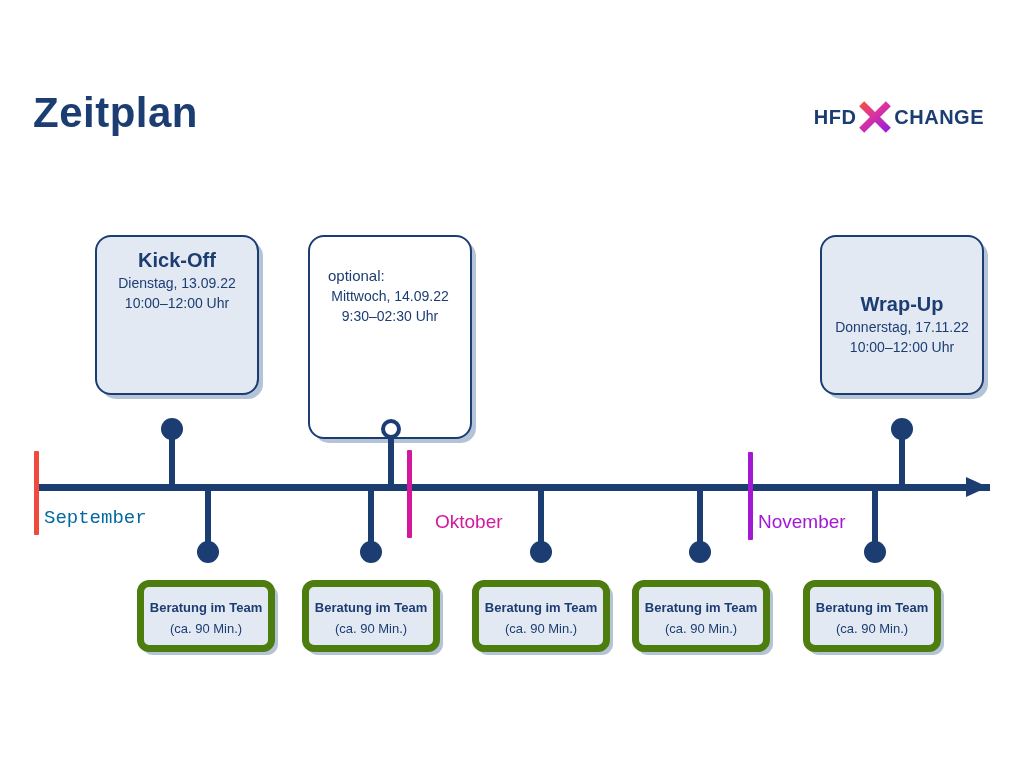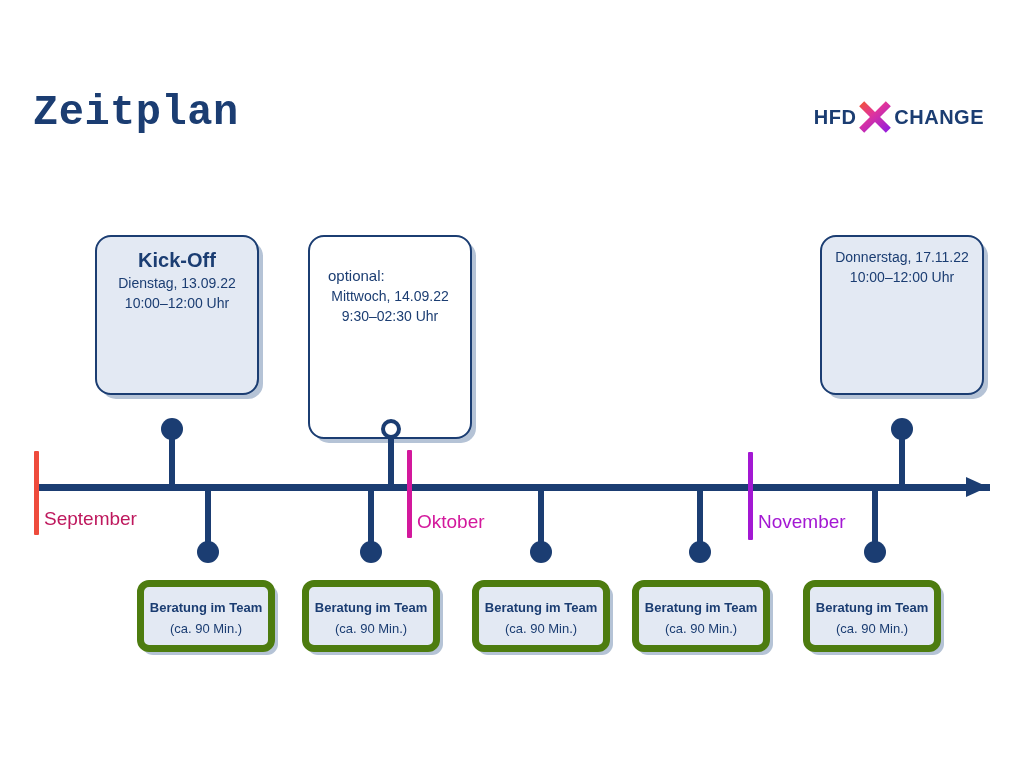--- a/index.html
+++ b/index.html
@@ -19,21 +19,20 @@
   
   #slide-title {
     position: absolute;
     left: 33px;
     top: 92px;
     font-size: 42px;
     font-weight: bold;
     color: #1B3D72;
     letter-spacing: 0.5px;
     line-height: 1;
-    font-family: Liberation Mono, monospace;
   }
 
   #brand-logo {
     position: absolute;
     right: 40px;
     top: 100px;
     display: flex;
     align-items: center;
     height: 34px;
   }
@@ -208,32 +207,33 @@
   <div class="card-line">10:00–12:00 Uhr</div>
 </div>
 
 <div id="card-sprechstunde" class="milestone-card plain">
   <div class="card-optional">optional:</div>
   <div class="card-line">Mittwoch, 14.09.22</div>
   <div class="card-line">9:30–02:30 Uhr</div>
 </div>
 
 <div id="card-wrapup" class="milestone-card">
+  <div class="card-title">Wrap-Up</div>
   <div class="card-line">Donnerstag, 17.11.22</div>
   <div class="card-line">10:00–12:00 Uhr</div>
 </div>
 
 <div id="timeline-axis"></div>
 <div id="timeline-arrowhead"></div>
 
 <div class="month-tick" style="left:34px; top:451px; height:84px; background:#EE4B3C;"></div>
-<div class="month-label" style="left:44px; top:509px; color:#be185d;">September</div>
+<div class="month-label" style="left:44px; top:509px; color:#0369a1;font-family:Liberation Mono, monospace;">September</div>
 
 <div class="month-tick" style="left:407px; top:450px; height:88px; background:#D3189C;"></div>
-<div class="month-label" style="left:417px; top:512px; color:#D3189C;">Oktober</div>
+<div class="month-label" style="left:435px; top:512px; color:#D3189C;">Oktober</div>
 
 <div class="month-tick" style="left:748px; top:452px; height:88px; background:#A318D3;"></div>
 <div class="month-label" style="left:758px; top:512px; color:#A318D3;">November</div>
 
 <div class="stem" style="left:169px; top:432px; height:55px;"></div>
 <div class="dot" style="left:161px; top:418px;"></div>
 
 <div class="stem" style="left:388px; top:428px; height:60px;"></div>
 <div class="dot hollow" style="left:381px; top:419px;"></div>
 

